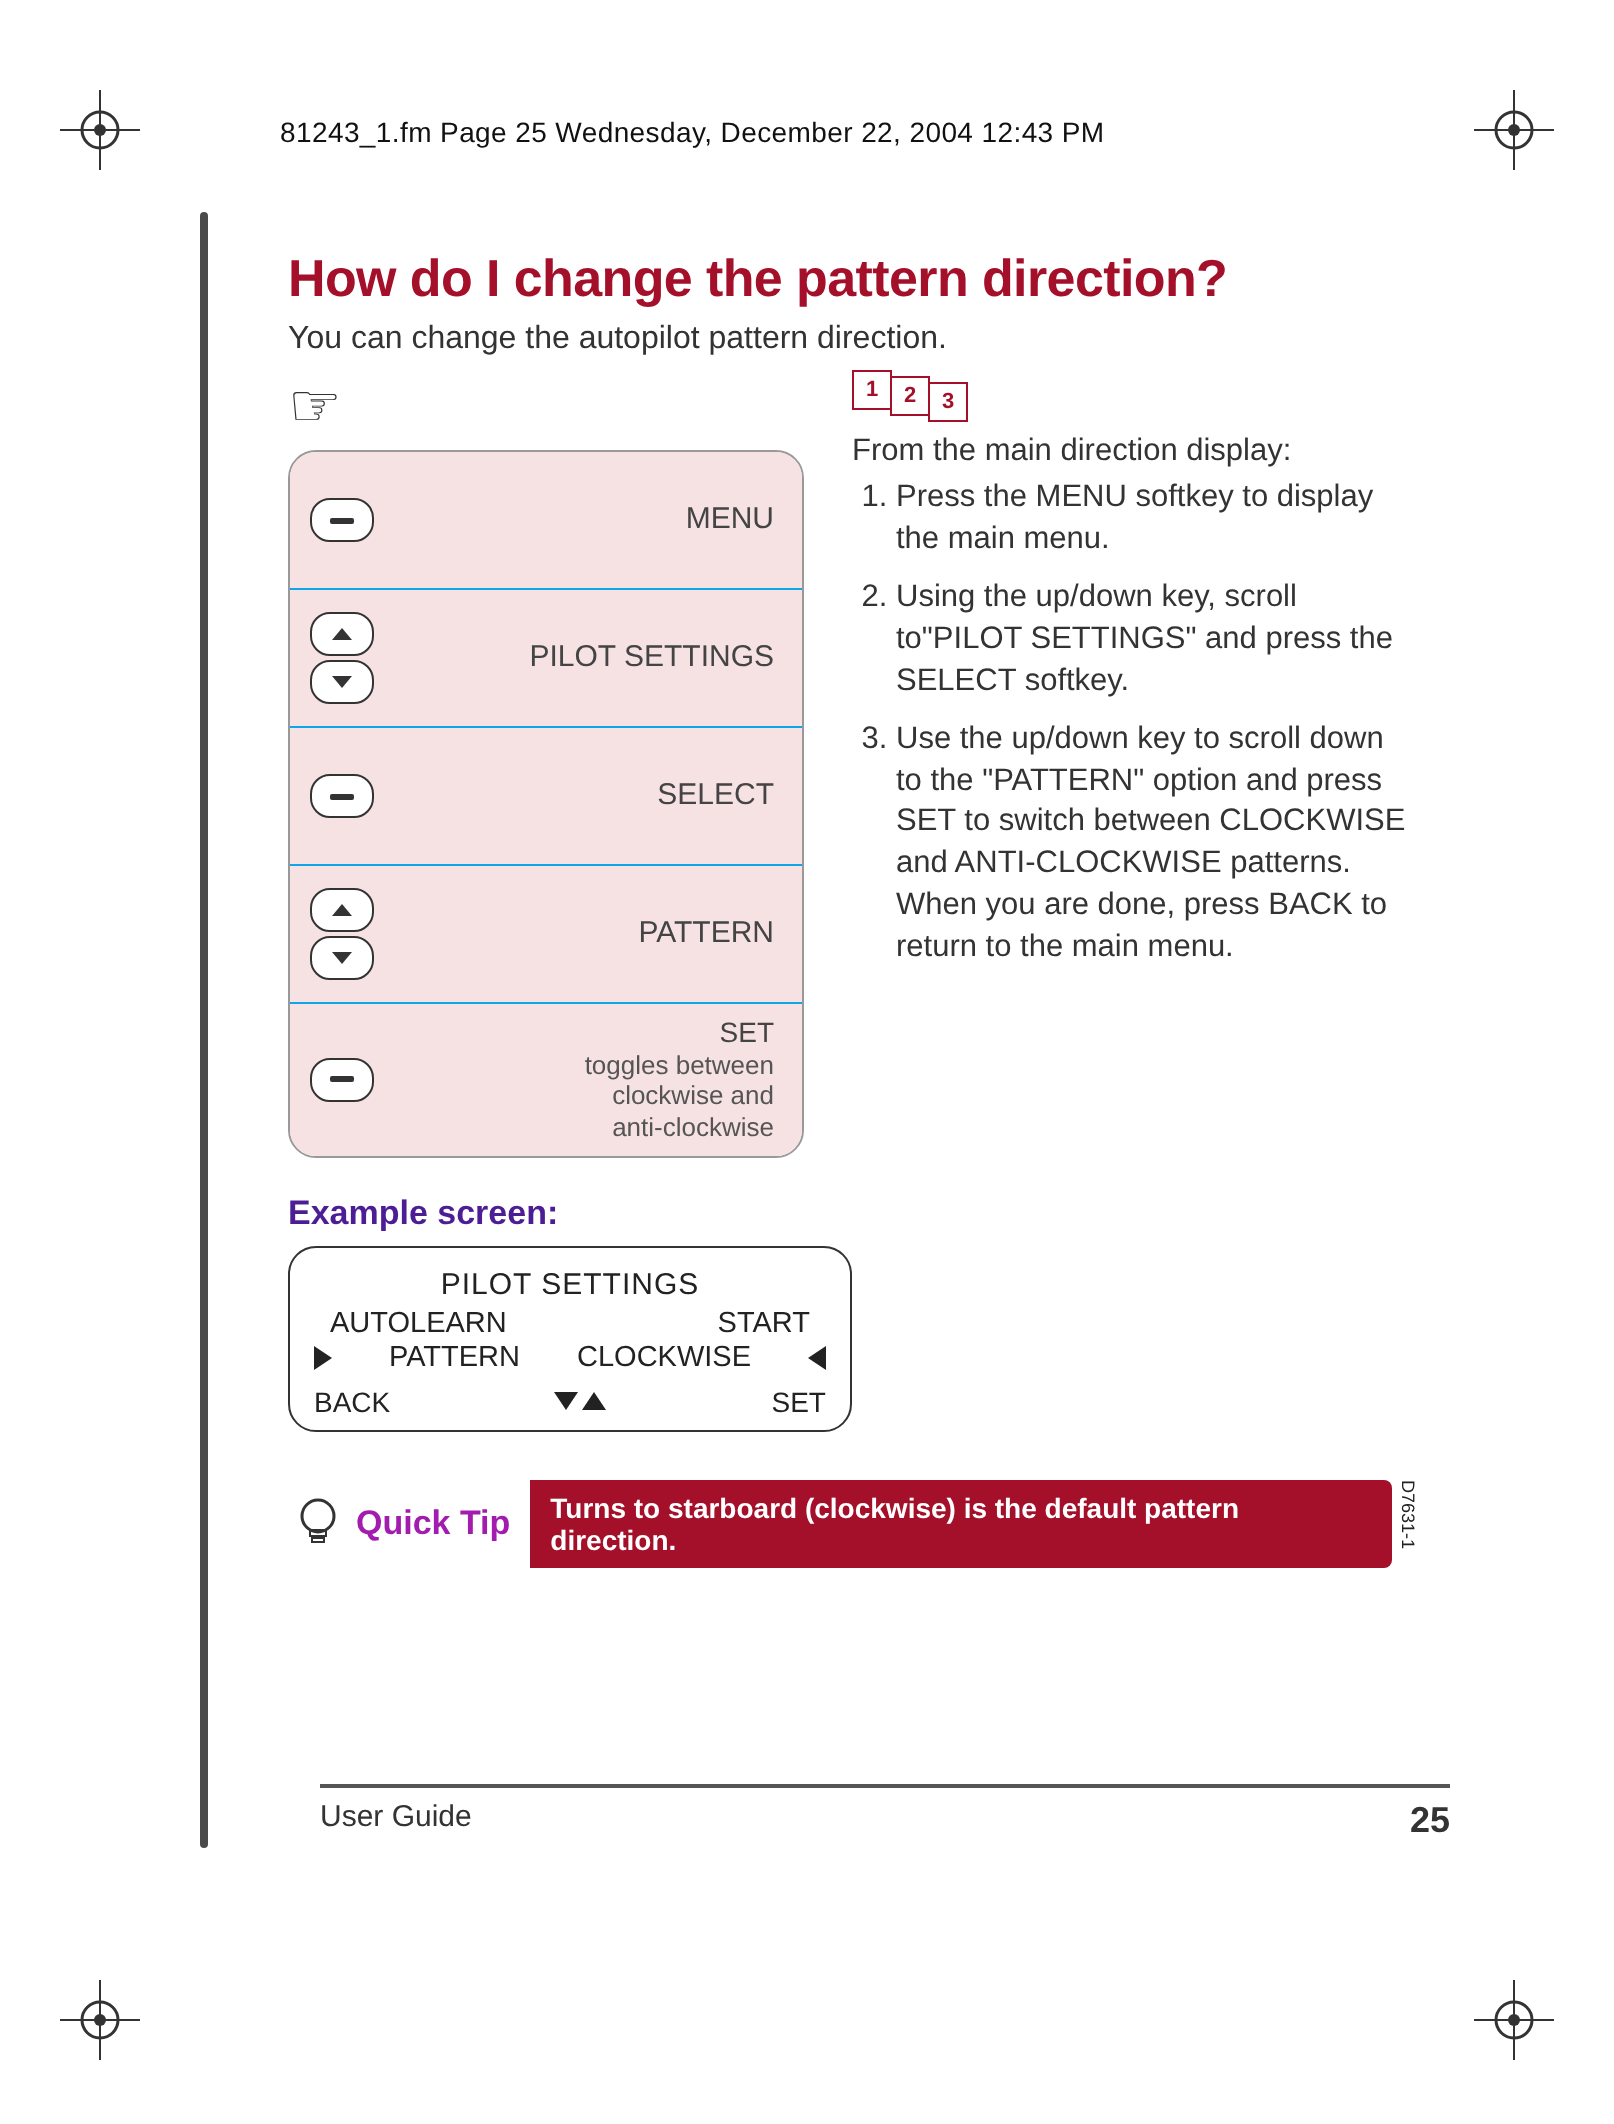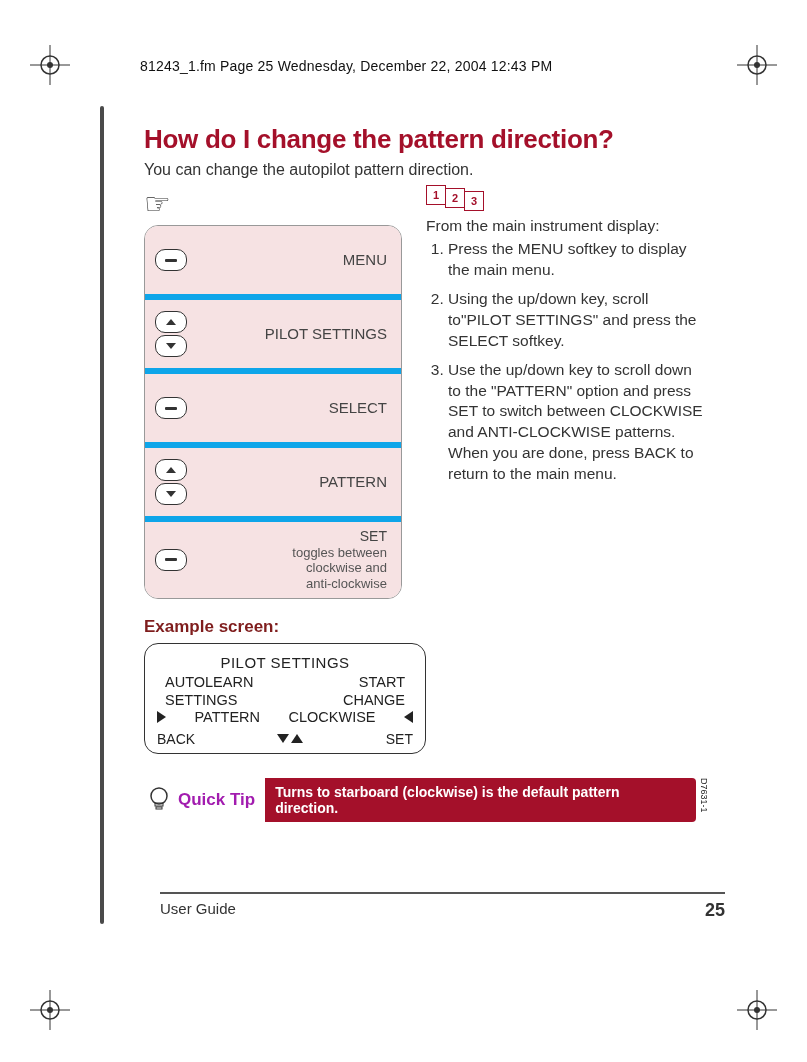--- a/index.html
+++ b/index.html
@@ -74,21 +74,21 @@
     border: 1px solid #999;
     border-radius: 14px;
     overflow: hidden;
     background: #fff;
   }
   .step-row {
     display:flex;
     align-items:center;
     min-height:56px;
     padding: 6px 14px 6px 10px;
-    border-bottom: 6px solid #0ea5e9;
+    border-bottom: 1px solid #0ea5e9;
     background: #f6e2e3;
     gap:12px;
   }
   .step-row:last-child { border-bottom:none; }
   .step-icon { flex:0 0 34px; display:flex; flex-direction:column; gap:2px; }
   .pill-btn {
     width:30px; height:20px;
     border:1.5px solid #333;
     border-radius:10px;
     display:flex; align-items:center; justify-content:center;
@@ -96,21 +96,21 @@
   }
   .pill-btn .dash { width:12px; height:3px; background:#333; border-radius:1px; }
   .pill-btn .up, .pill-btn .down { width:0;height:0;border-left:5px solid transparent;border-right:5px solid transparent; }
   .pill-btn .up { border-bottom:6px solid #333; }
   .pill-btn .down { border-top:6px solid #333; }
   .step-label { flex:1; text-align:right; font-size:15px; color:#444; line-height:1.2; }
   .step-label.small { font-size:14px; }
   .step-label .sub { display:block; font-size:13px; color:#555; text-align:right; }
 
   .example-title {
-    font-size:17px; font-weight:800; color:#7f1d1d;
+    font-size:17px; font-weight:800; color:#4c1d95;
     margin: 18px 0 6px 0;
   }
 
   .lcd-box {
     width:256px;
     border:1.5px solid #333;
     border-radius:14px;
     padding:10px 12px 6px 12px;
     font-size:14.5px;
     color:#222;
@@ -297,24 +297,20 @@
       </div>
 
       <div class="example-title">Example screen:</div>
 
       <div class="lcd-box">
         <div class="lcd-title">PILOT SETTINGS</div>
         <div class="lcd-row">
             <span>AUTOLEARN</span>
             <span>START</span>
           </div>
-        <div class="lcd-row">
-            <span>SETTINGS</span>
-            <span>CHANGE</span>
-          </div>
         <div class="lcd-sel">
           <span class="tri-r"></span>
           <span>PATTERN</span>
           <span>CLOCKWISE</span>
           <span class="tri-l"></span>
         </div>
         <div class="lcd-foot">
           <span>BACK</span>
           <span class="ud-arrows">
               <span class="d"></span>
@@ -324,21 +320,21 @@
         </div>
       </div>
     </div>
 
     <div class="rightcol">
       <div class="numicons">
         <div class="cell">1</div>
         <div class="cell">2</div>
         <div class="cell">3</div>
       </div>
-      <div class="lead">From the main instrument display:</div>
+      <div class="lead">From the main direction display:</div>
       <ol class="steps">
         <li>Press the MENU softkey to display the main menu.</li>
         <li>Using the up/down key, scroll to"PILOT SETTINGS" and press the SELECT softkey.</li>
         <li>Use the up/down key to scroll down to the "PATTERN" option and press SET to switch between CLOCKWISE and ANTI-CLOCKWISE patterns. When you are done, press BACK to return to the main menu.</li>
       </ol>
     </div>
   </div>
 
   <div class="tip-strip">
     <div class="bulb">

